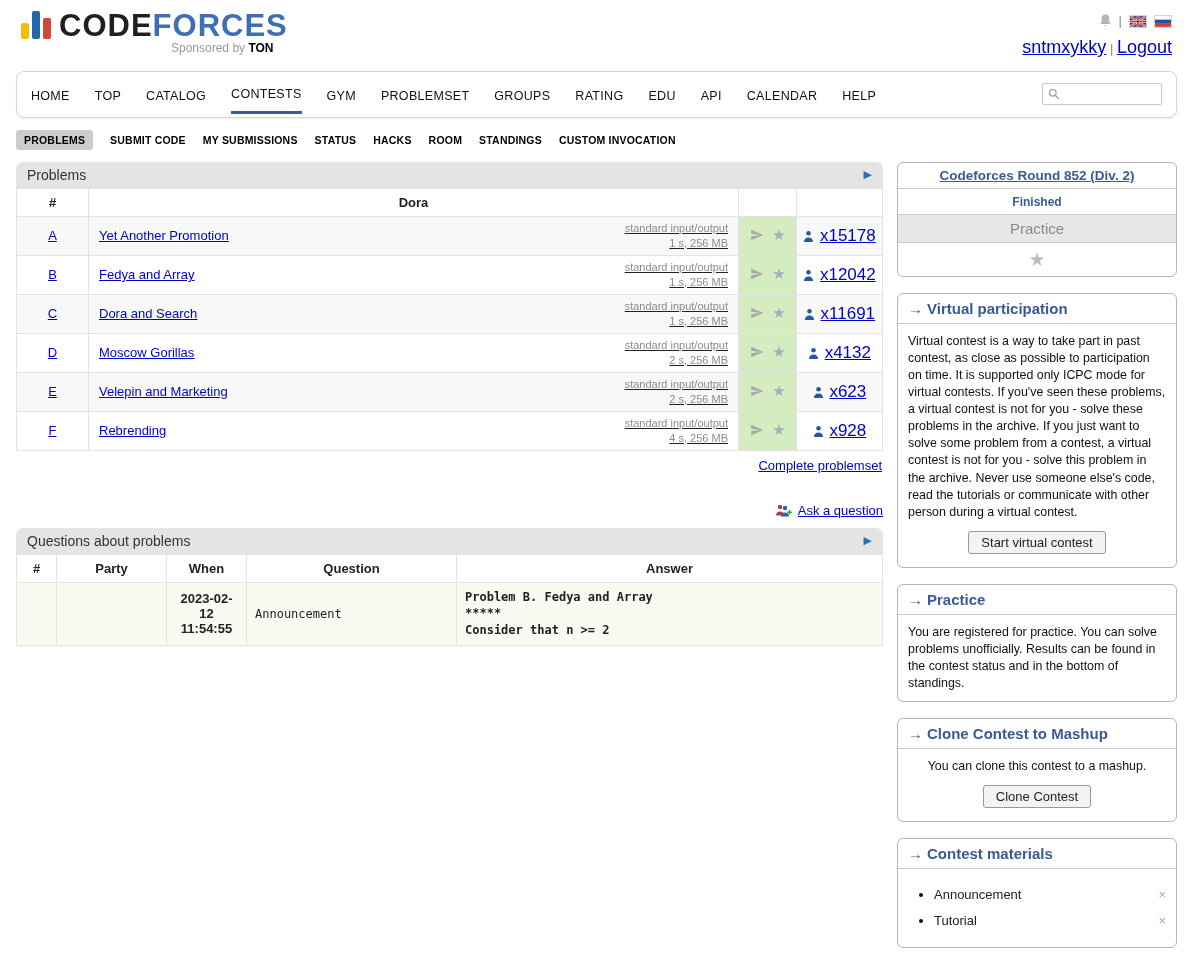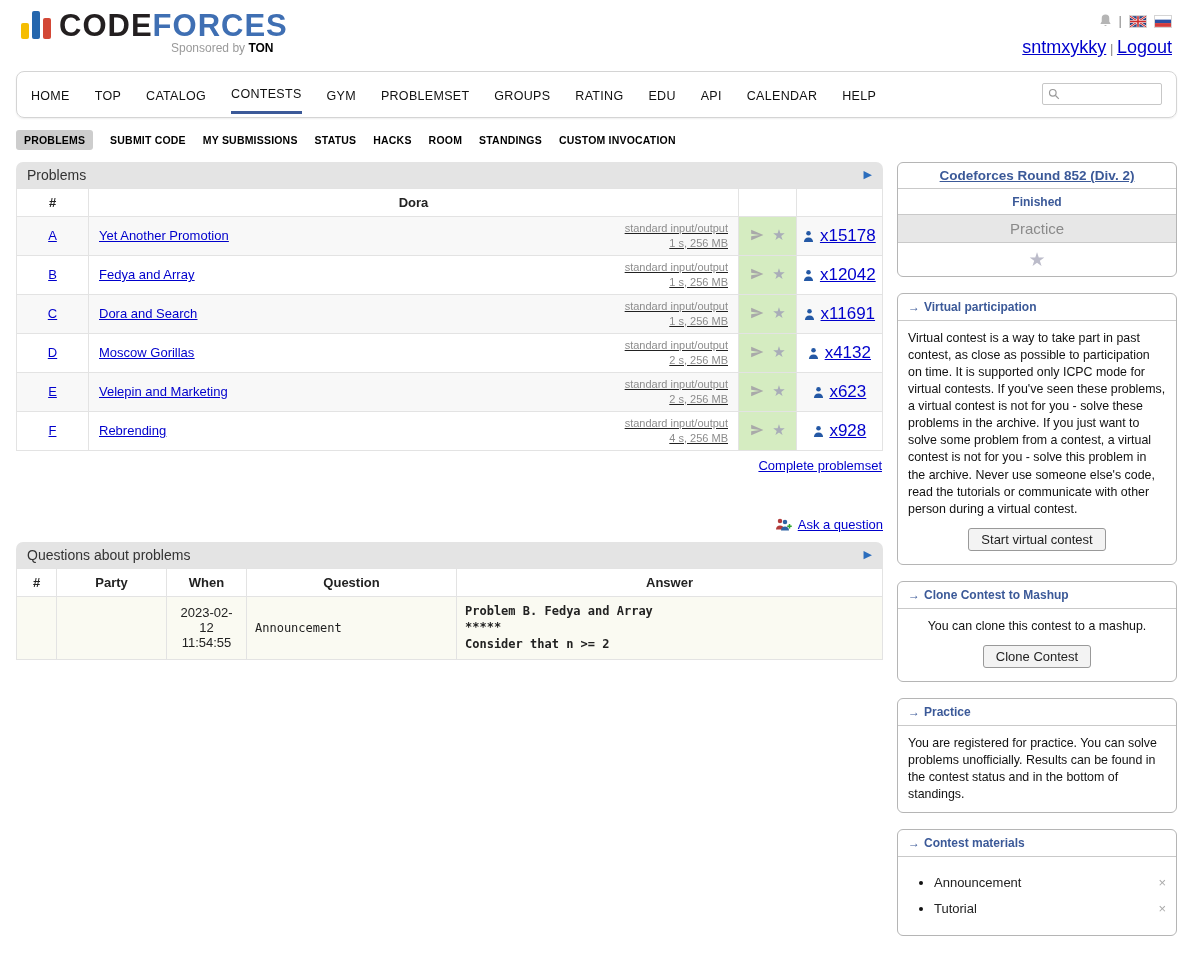--- a/index.html
+++ b/index.html
@@ -63,44 +63,44 @@
   .limits { text-align:right; font-size:11px; color:#8c8c8c; line-height:1.35; }
   .c-act { width:58px; background:#d5ecc1 !important; text-align:center; }
   .act-wrap { display:inline-flex; align-items:center; gap:7px; }
   .fav { color:#a9adb8; font-size:15px; cursor:pointer; }
   .plane { cursor:pointer; line-height:0; }
   .c-solved { width:86px; text-align:center; white-space:nowrap; }
   .c-solved a { font-size:17px; }
   .person { display:inline-block; vertical-align:-2px; margin-right:2px; line-height:0; }
 
   .complete { text-align:right; margin:7px 1px 12px; }
-  .askq { display:flex; justify-content:flex-end; align-items:center; gap:6px; margin:44px 0 10px; }
+  .askq { display:flex; justify-content:flex-end; align-items:center; gap:6px; margin:30px 0 10px; }
 
   
   .q-num { width:40px; }
   .q-party { width:110px; }
   .q-when { width:80px; }
   .q-question { width:210px; }
   .questions-row { background:#fafaf2 !important; }
   .questions-row td { padding:6px 8px; vertical-align:middle; }
-  .q-when-cell { font-weight:normal; text-align:center; font-size:13px; }
+  .q-when-cell { font-weight:bold; text-align:center; font-size:13px; }
   .mono { font-family:"DejaVu Sans Mono", monospace; font-size:12px; }
   .answer-cell { white-space:pre-wrap; line-height:1.4;font-weight:bold; }
 
   
   .sbox { border:1px solid #b5b5b5; border-radius:6px; margin-bottom:16px; overflow:hidden; background:#fff; }
   .cbox-row { padding:5px 6px; text-align:center; border-bottom:1px solid #c9c9c9; }
   .cbox-row:last-child { border-bottom:none; }
   .contest-title-link { color:#3b5998; font-weight:bold; font-size:13.5px;text-decoration:underline; }
   .contest-status { color:#3b5998; font-weight:bold; font-size:12px; }
   .contest-mode-row { background:#e7e7e7; }
   .contest-mode { color:#8a8a8a; font-size:15px; }
   .sidebar-star { color:#bcbcca; font-size:19px; cursor:pointer; }
 
-  .sbox .hd { padding:6px 10px; border-bottom:1px solid #c9c9c9; color:#3b5998; font-weight:bold; font-size:12px; }
+  .sbox .hd { padding:6px 10px; border-bottom:1px solid #c9c9c9; color:#3b5998; font-weight:bold; font-size:15px; }
   .hd .section-arrow { margin-right:4px; }
   .sbox .bd { padding:9px 10px; font-size:12.4px; line-height:1.38; color:#111; }
   .btn-row { text-align:center; margin:10px 0 4px; }
   button.cf-btn { font-family:"Liberation Sans",sans-serif; font-size:13px; color:#222; background:#f3f3f3;
                   border:1px solid #999; border-radius:3px; padding:3px 12px; cursor:pointer; }
   .clone-text { text-align:center; }
   .materials-list { margin:4px 0 6px; padding-left:26px; }
   .materials-list li { margin:8px 0; font-size:13px; }
   .mat-close { float:right; color:#aaa; cursor:pointer; font-size:13px; }
   .mat-label { color:#222; text-decoration:none; cursor:pointer; }
@@ -432,34 +432,34 @@
           <span class="section-arrow">→</span><span>Virtual participation</span>
         </div>
         <div class="bd">
           <div>Virtual contest is a way to take part in past contest, as close as possible to participation on time. It is supported only ICPC mode for virtual contests. If you've seen these problems, a virtual contest is not for you - solve these problems in the archive. If you just want to solve some problem from a contest, a virtual contest is not for you - solve this problem in the archive. Never use someone else's code, read the tutorials or communicate with other person during a virtual contest.</div>
           <div class="btn-row"><button class="cf-btn">Start virtual contest</button></div>
         </div>
       </div>
 
       <div class="sbox">
         <div class="hd">
+          <span class="section-arrow">→</span><span>Practice</span>
+        </div>
+        <div class="bd">
+          <div>You are registered for practice. You can solve problems unofficially. Results can be found in the contest status and in the bottom of standings.</div>
+        </div>
+      </div>
+
+      <div class="sbox">
+        <div class="hd">
           <span class="section-arrow">→</span><span>Clone Contest to Mashup</span>
         </div>
         <div class="bd">
           <div class="clone-text">You can clone this contest to a mashup.</div>
           <div class="btn-row"><button class="cf-btn">Clone Contest</button></div>
-        </div>
-      </div>
-
-      <div class="sbox">
-        <div class="hd">
-          <span class="section-arrow">→</span><span>Practice</span>
-        </div>
-        <div class="bd">
-          <div>You are registered for practice. You can solve problems unofficially. Results can be found in the contest status and in the bottom of standings.</div>
         </div>
       </div>
 
       <div class="sbox">
         <div class="hd">
           <span class="section-arrow">→</span><span>Contest materials</span>
         </div>
         <div class="bd">
           <ul class="materials-list">
             <li>

